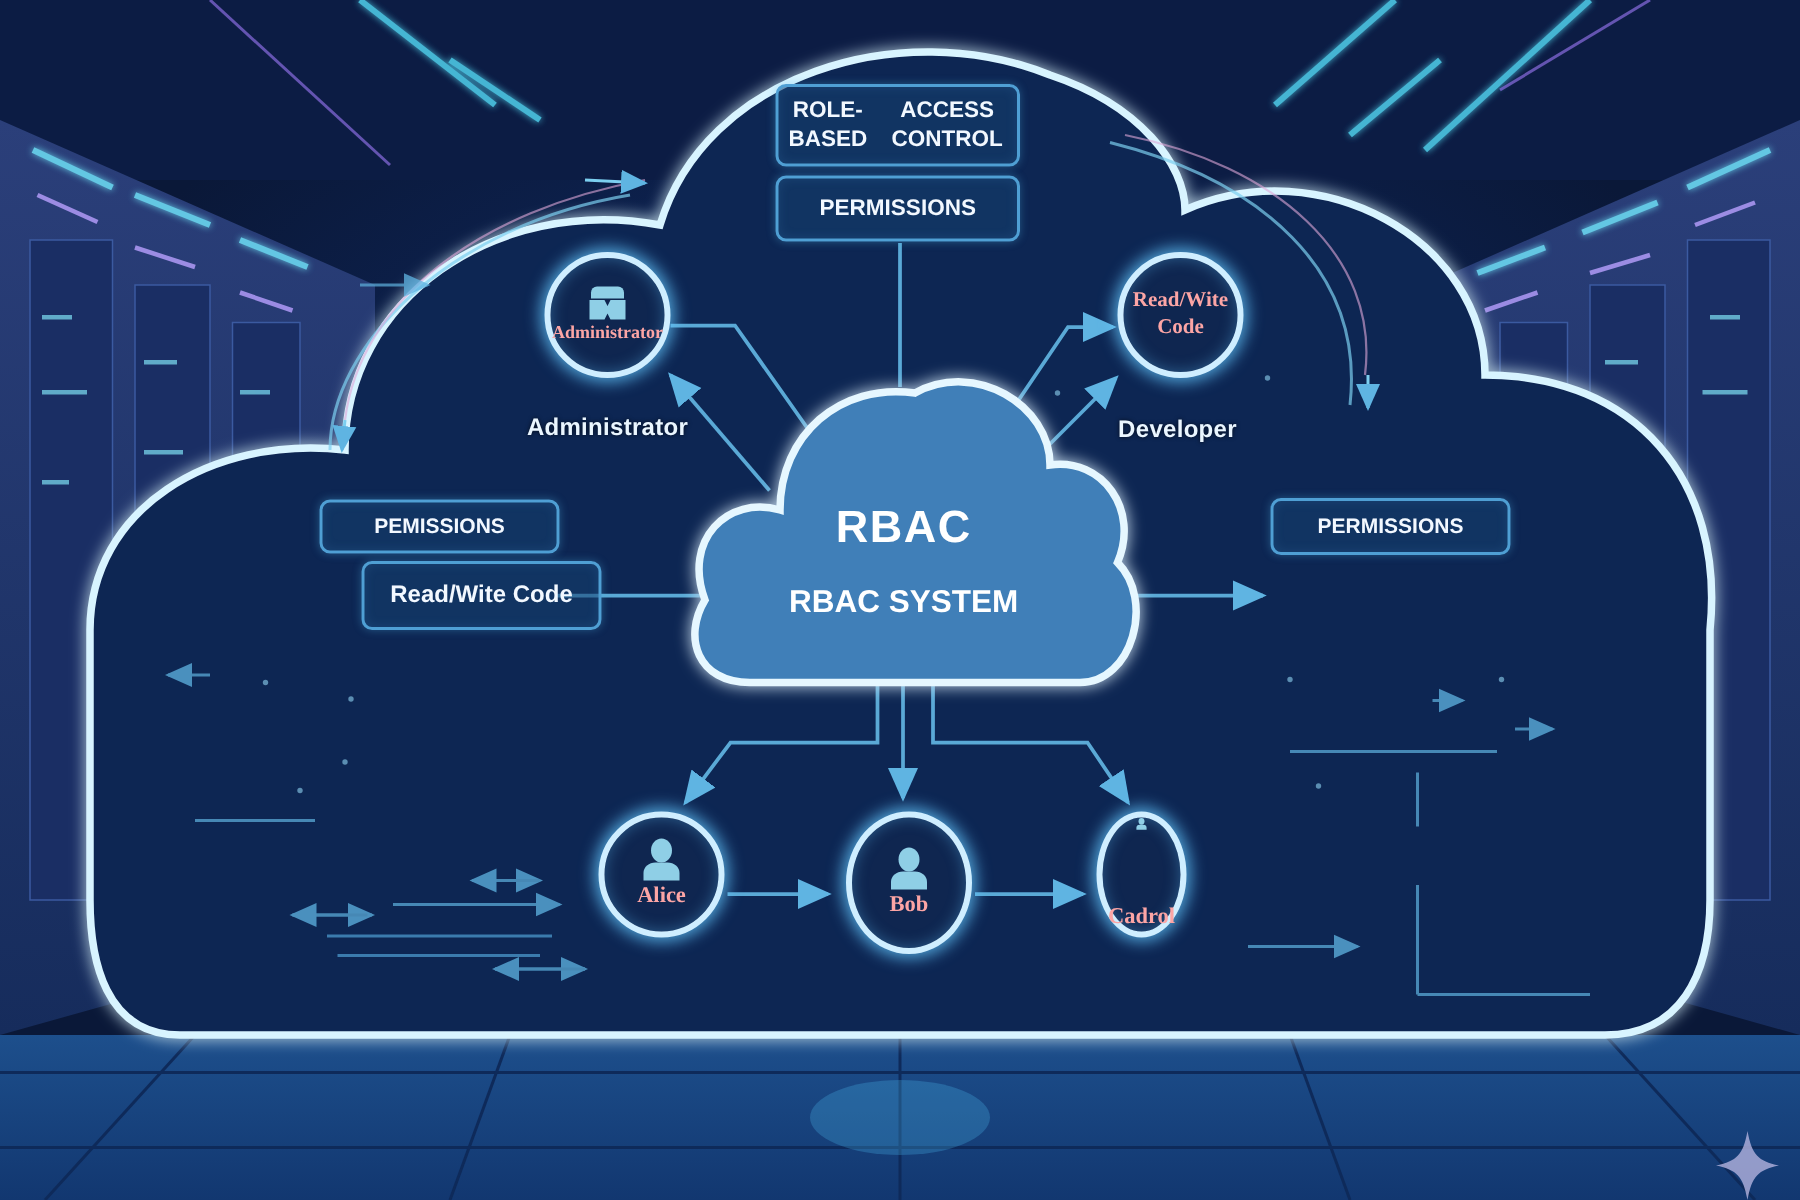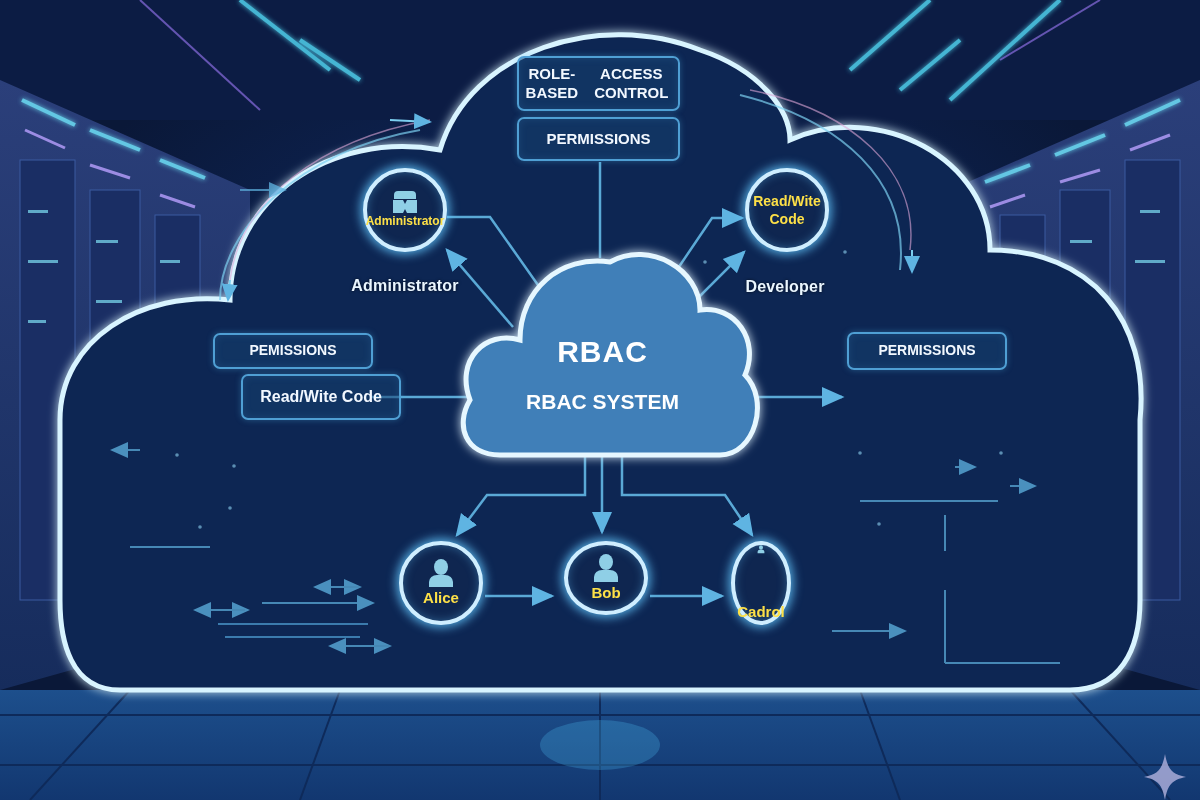--- a/index.html
+++ b/index.html
@@ -11,21 +11,21 @@
   svg.bg { position: absolute; left: 0; top: 0; }
   .label { position: absolute; text-align: center; font-weight: bold; letter-spacing: 0.2px;
     text-shadow: 0 0 3px rgba(0,0,0,0.7); white-space: nowrap; }
   .box { position: absolute; border: 2px solid #4f9fd4; border-radius: 7px;
     background: rgba(22, 64, 112, 0.55); box-shadow: 0 0 6px rgba(79,180,230,0.35), inset 0 0 8px rgba(80,170,230,0.15);
     display: flex; align-items: center; justify-content: center; text-align: center;
     font-weight: bold; color: #f2f8ff; font-size: 15px; line-height: 1.25; }
   .node { position: absolute; border-radius: 50%; border: 4px solid #cfeeff;
     box-shadow: 0 0 10px 3px rgba(100,200,255,0.75), inset 0 0 10px rgba(100,200,255,0.35);
     background: #0f2650; display: flex; flex-direction: column; align-items: center; justify-content: center; }
-  .node .txt { font-weight: bold; color: #fde047; font-size: 15px; text-align: left; line-height: 1.3; }
+  .node .txt { font-weight: bold; color: #fca5a5; font-size: 15px; text-align: left; line-height: 1.3; font-family: Liberation Serif, serif; }
   .node .txt.small { font-size: 12px; }
   .core-text { position: absolute; text-align: center; font-weight: bold; color: #ffffff; }
 </style>
 </head>
 <body>
 
 <div class="stage">
 
   <svg class="bg" width="1200" height="800">
     <defs>
@@ -260,21 +260,21 @@
   <div class="core-text" style="left:505px;top:390px;width:195px;font-size:21px;">RBAC SYSTEM</div>
   <div class="core-text" style="left:540px;top:335px;width:125px;font-size:30px;letter-spacing:1px;">RBAC</div>
 
   <div class="node" style="left:399px;top:541px;width:84px;height:84px;">
     <svg width="28" height="30" viewBox="0 0 28 30">
       <ellipse cx="14" cy="9" rx="7" ry="8" fill="#8fcfe6"></ellipse>
       <path d="M2,29 v-5 a8,7 0 0 1 8,-7 h8 a8,7 0 0 1 8,7 v5 z" fill="#8fcfe6"></path>
     </svg>
     <span class="txt">Alice</span>
   </div>
-  <div class="node" style="left:564px;top:541px;width:84px;height:74px;">
+  <div class="node" style="left:564px;top:541px;width:84px;height:95px;">
     <svg width="28" height="30" viewBox="0 0 28 30">
       <ellipse cx="14" cy="9" rx="7" ry="8" fill="#8fcfe6"></ellipse>
       <path d="M2,29 v-5 a8,7 0 0 1 8,-7 h8 a8,7 0 0 1 8,7 v5 z" fill="#8fcfe6"></path>
     </svg>
     <span class="txt">Bob</span>
   </div>
   <div class="node" style="left:731px;top:541px;width:60px;height:84px;gap:48px;">
     <svg width="28" height="30" viewBox="0 0 28 30">
       <ellipse cx="14" cy="9" rx="7" ry="8" fill="#8fcfe6"></ellipse>
       <path d="M2,29 v-5 a8,7 0 0 1 8,-7 h8 a8,7 0 0 1 8,7 v5 z" fill="#8fcfe6"></path>

